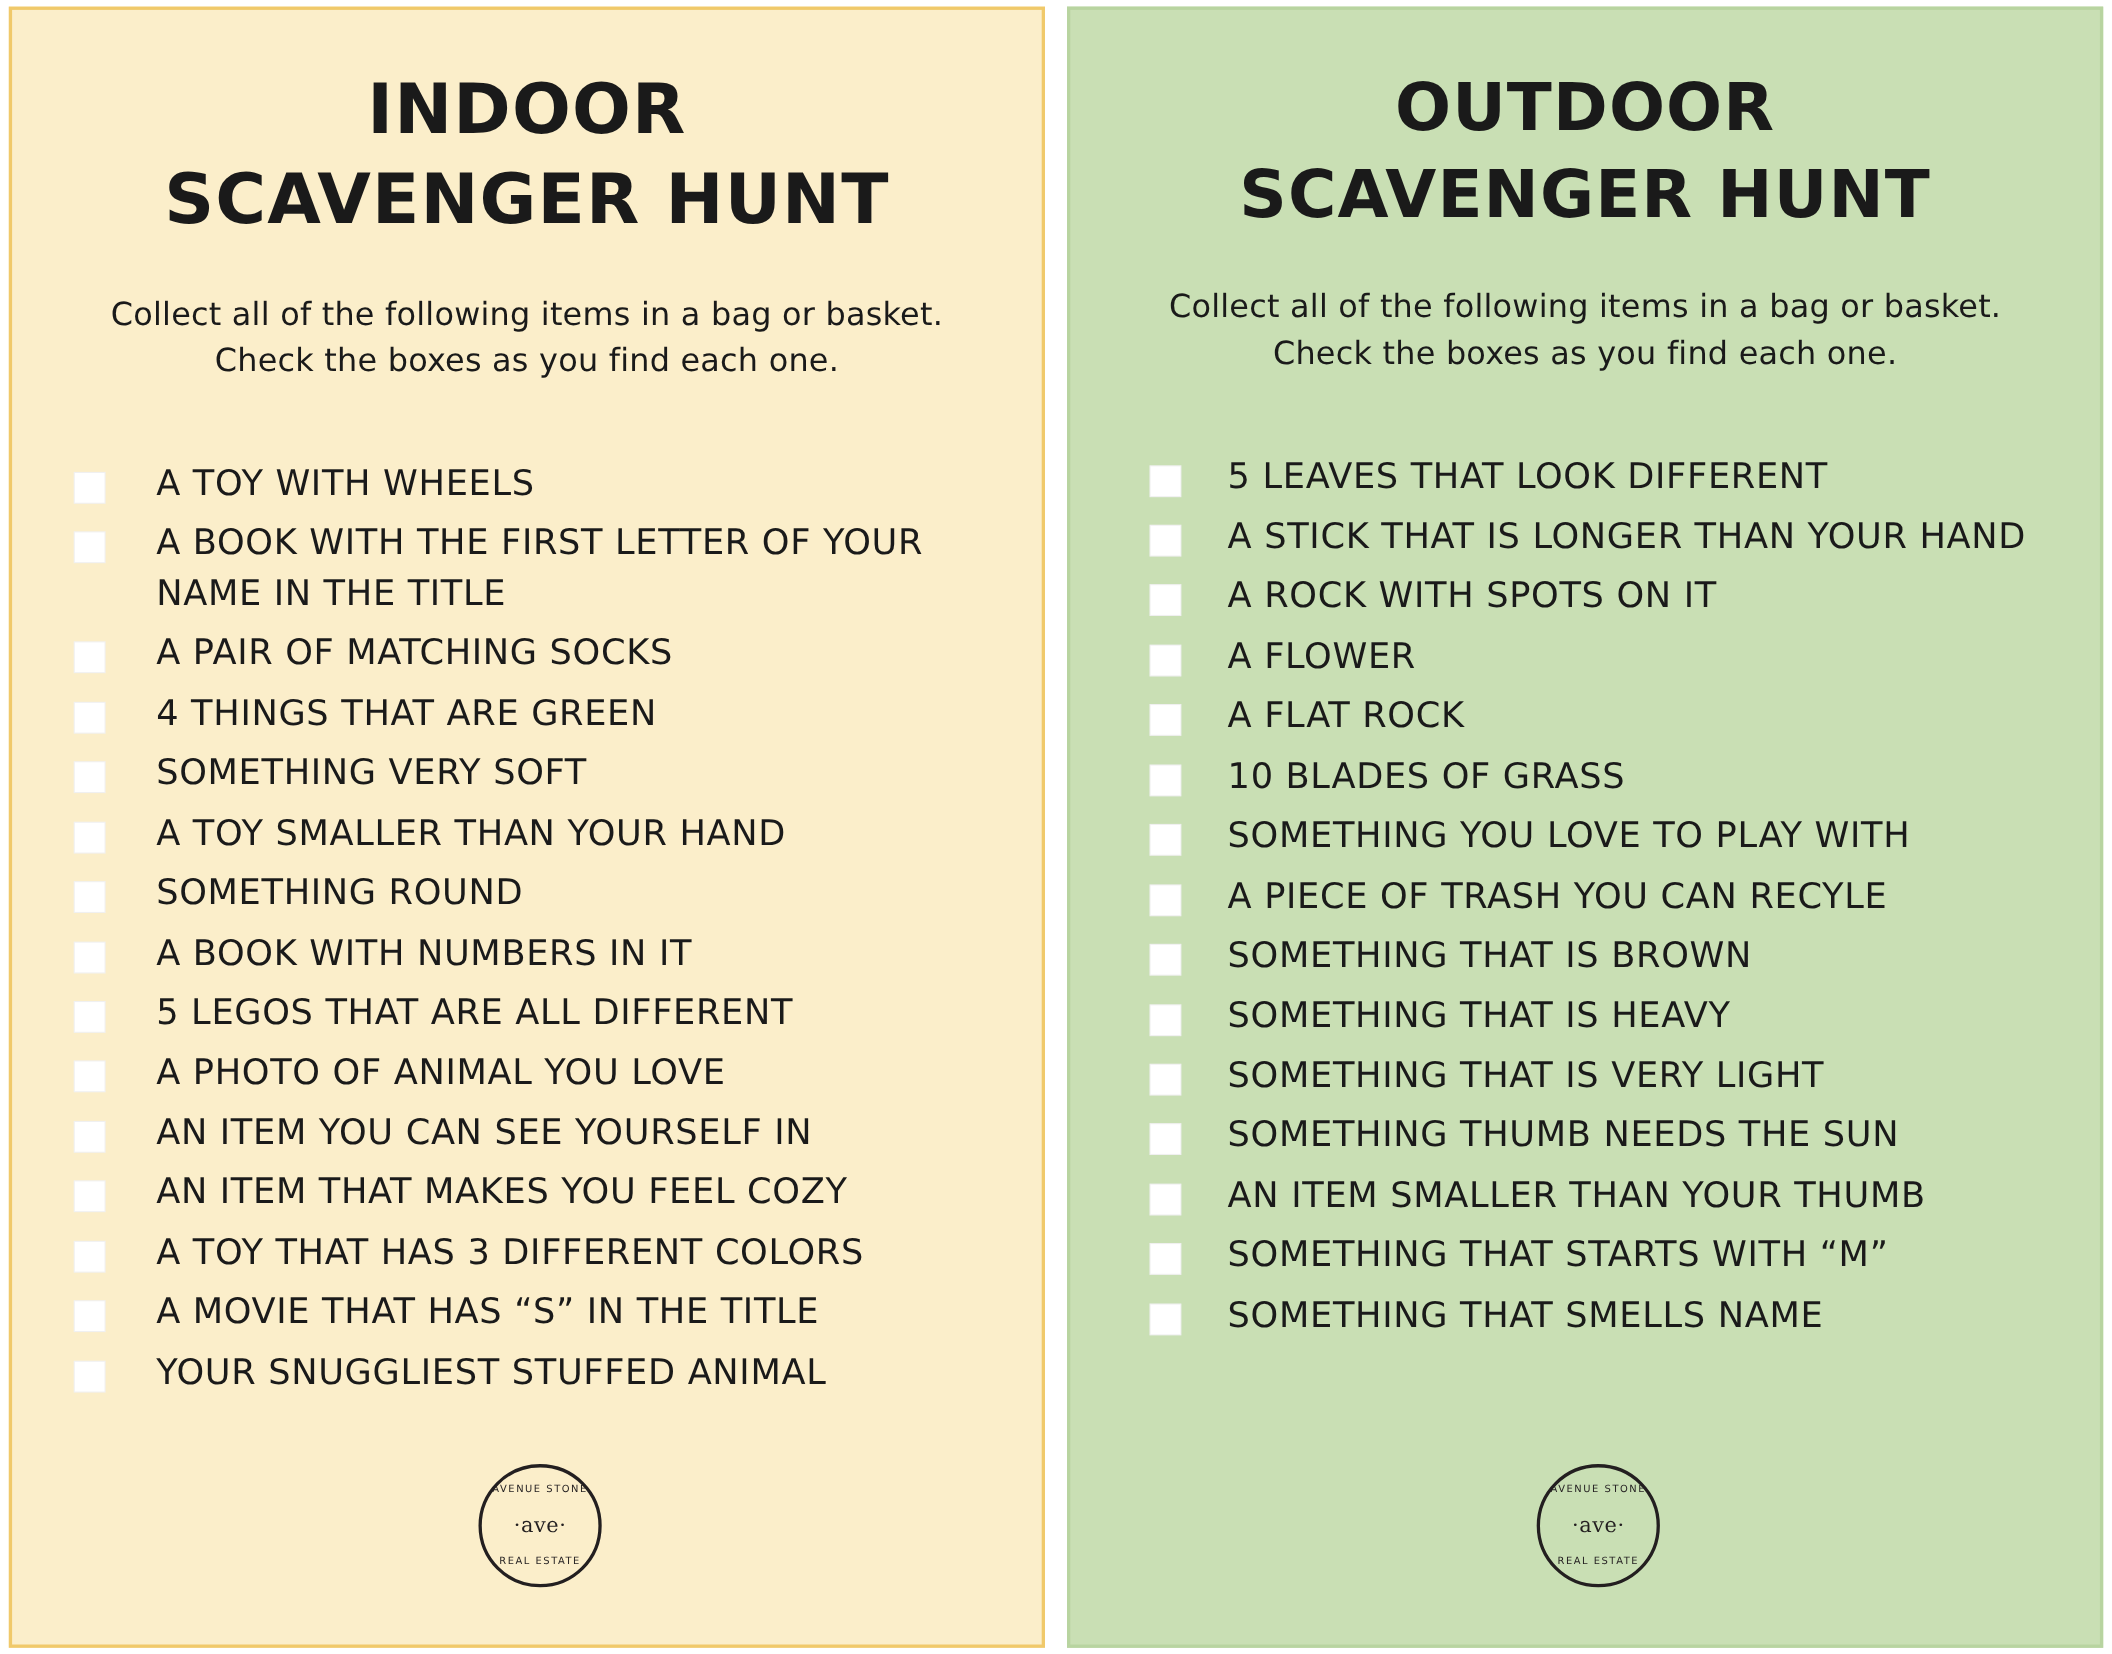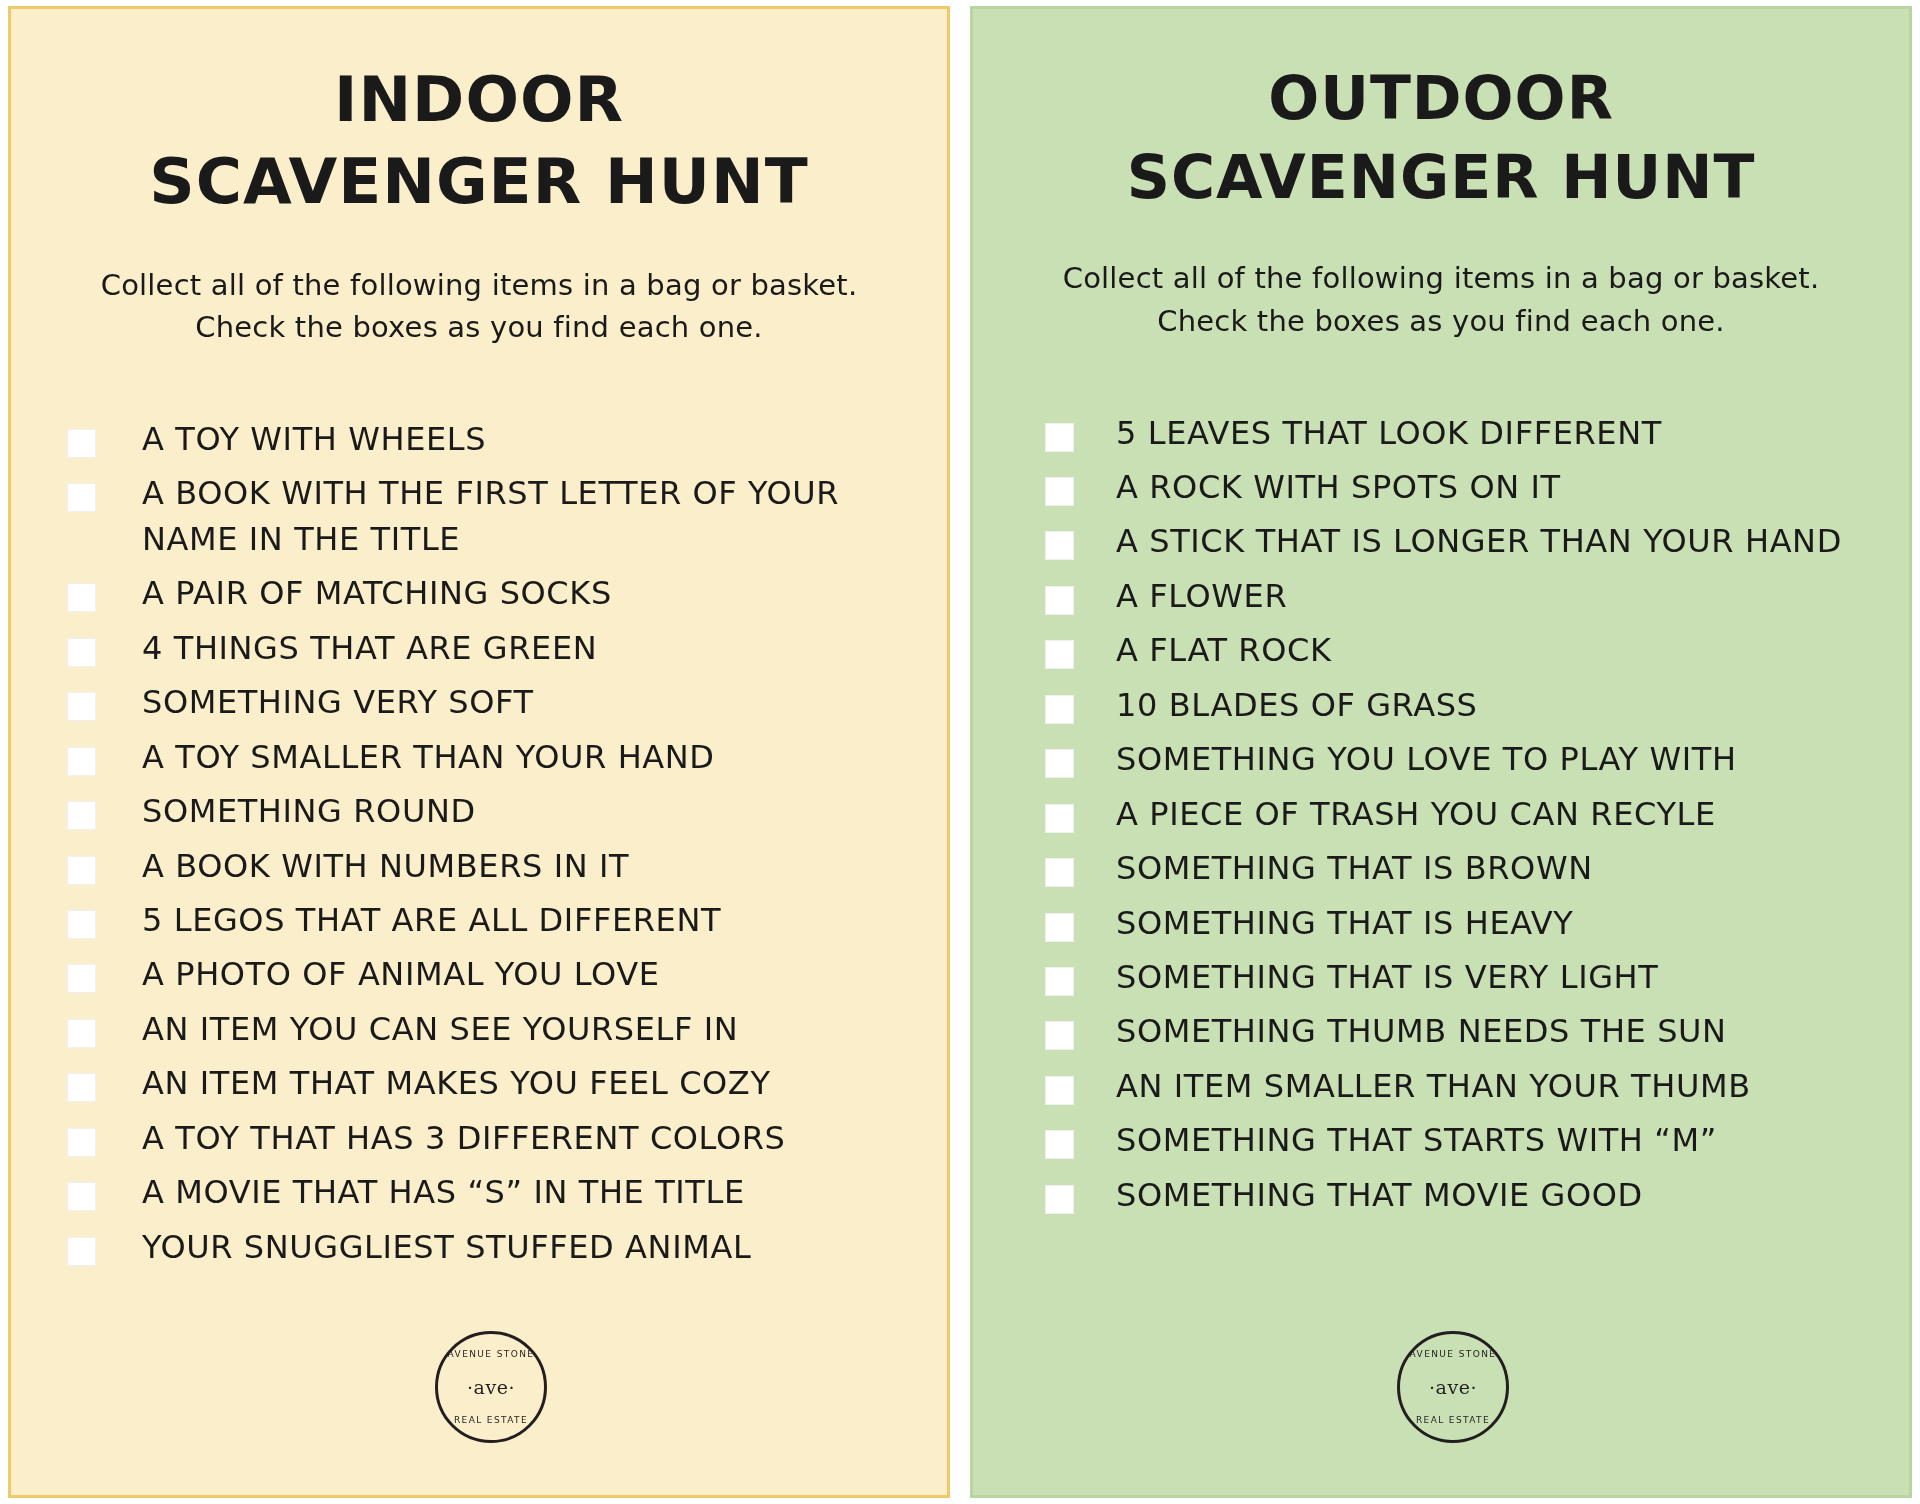--- a/index.html
+++ b/index.html
@@ -237,28 +237,28 @@
       <span>Collect all of the following items in a bag or basket.</span>
       <span>Check the boxes as you find each one.</span>
     </p>
     <div class="list">
       <div class="item">
         <span class="checkbox"></span>
         <span class="item-label">5 LEAVES THAT LOOK DIFFERENT</span>
       </div>
       <div class="item">
         <span class="checkbox"></span>
+        <span class="item-label">A STICK THAT IS LONGER THAN YOUR HAND</span>
+      </div>
+      <div class="item">
+        <span class="checkbox"></span>
         <span class="item-label">A ROCK WITH SPOTS ON IT</span>
       </div>
       <div class="item">
         <span class="checkbox"></span>
-        <span class="item-label">A STICK THAT IS LONGER THAN YOUR HAND</span>
-      </div>
-      <div class="item">
-        <span class="checkbox"></span>
         <span class="item-label">A FLOWER</span>
       </div>
       <div class="item">
         <span class="checkbox"></span>
         <span class="item-label">A FLAT ROCK</span>
       </div>
       <div class="item">
         <span class="checkbox"></span>
         <span class="item-label">10 BLADES OF GRASS</span>
       </div>
@@ -289,21 +289,21 @@
       <div class="item">
         <span class="checkbox"></span>
         <span class="item-label">AN ITEM SMALLER THAN YOUR THUMB</span>
       </div>
       <div class="item">
         <span class="checkbox"></span>
         <span class="item-label">SOMETHING THAT STARTS WITH “M”</span>
       </div>
       <div class="item">
         <span class="checkbox"></span>
-        <span class="item-label">SOMETHING THAT MOVIE GOOD</span>
+        <span class="item-label">SOMETHING THAT SMELLS NAME</span>
       </div>
     </div>
     <div class="logo-wrap">
       <div class="logo">
         <span class="top-arc">AVENUE STONE</span>
         <span class="ave">·ave·</span>
         <span class="bottom-arc">REAL ESTATE</span>
       </div>
     </div>
   </section>

